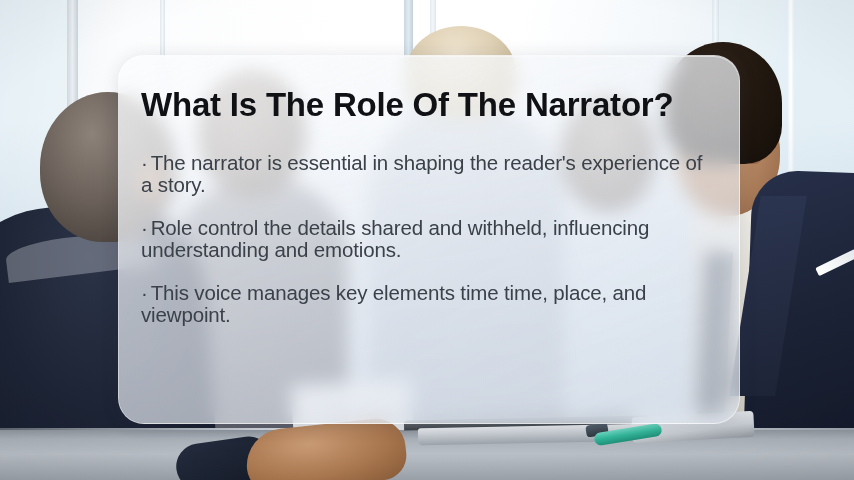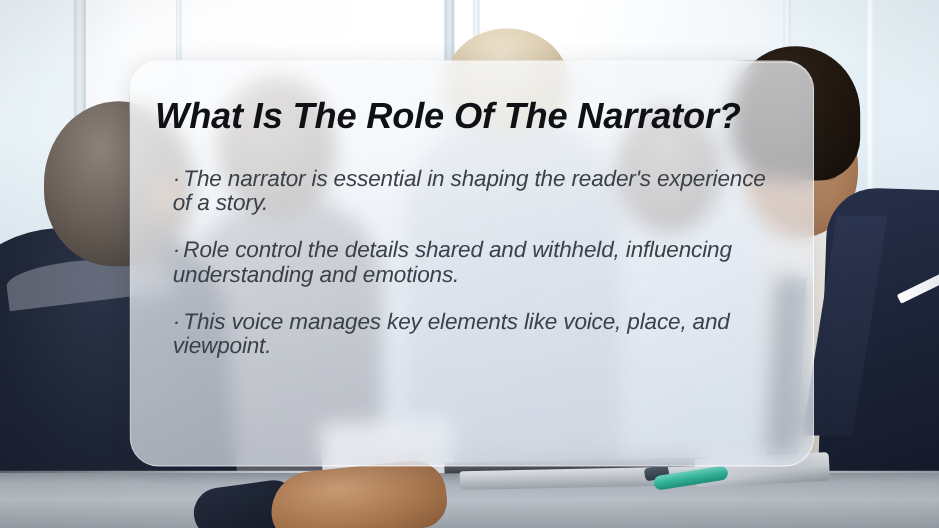--- a/index.html
+++ b/index.html
@@ -10,21 +10,20 @@
   body {
     font-family: "Liberation Sans", sans-serif;
   }
 
   .screen {
     position: relative;
     width: 854px;
     height: 480px;
     overflow: hidden;
     background: #be185d;
-    font-style: italic;
   }
 
   
   .scene {
     position: absolute;
     inset: 0;
     overflow: hidden;
   }
 
   
@@ -346,21 +345,21 @@
     margin: 0;
     font-size: 33px;
     line-height: 38px;
     font-weight: 700;
     color: #101114;
     letter-spacing: -0.2px;
     white-space: nowrap;
   }
 
   .bullets {
-    margin: 28px 0 0 16px;
+    margin: 28px 0 0 0;
     padding: 0;
     list-style: none;
   }
   .bullet {
     position: relative;
     margin: 0 0 22px 0;
     font-size: 20.5px;
     line-height: 21.5px;
     color: #3b4149;
     letter-spacing: -0.15px;
@@ -434,20 +433,20 @@
       <h1 class="slide-title">What Is The Role Of The Narrator?</h1>
 
       <ul class="bullets">
         <li class="bullet">
           <span class="dot">·</span><span>The narrator is essential in shaping the reader's experience of a story.</span>
         </li>
         <li class="bullet">
           <span class="dot">·</span><span>Role control the details shared and withheld, influencing understanding and emotions.</span>
         </li>
         <li class="bullet">
-          <span class="dot">·</span><span>This voice manages key elements like voice, place, and viewpoint.</span>
+          <span class="dot">·</span><span>This voice manages key elements time time, place, and viewpoint.</span>
         </li>
       </ul>
 
     </div>
   </div>
 
 </div>
 
 </body></html>

